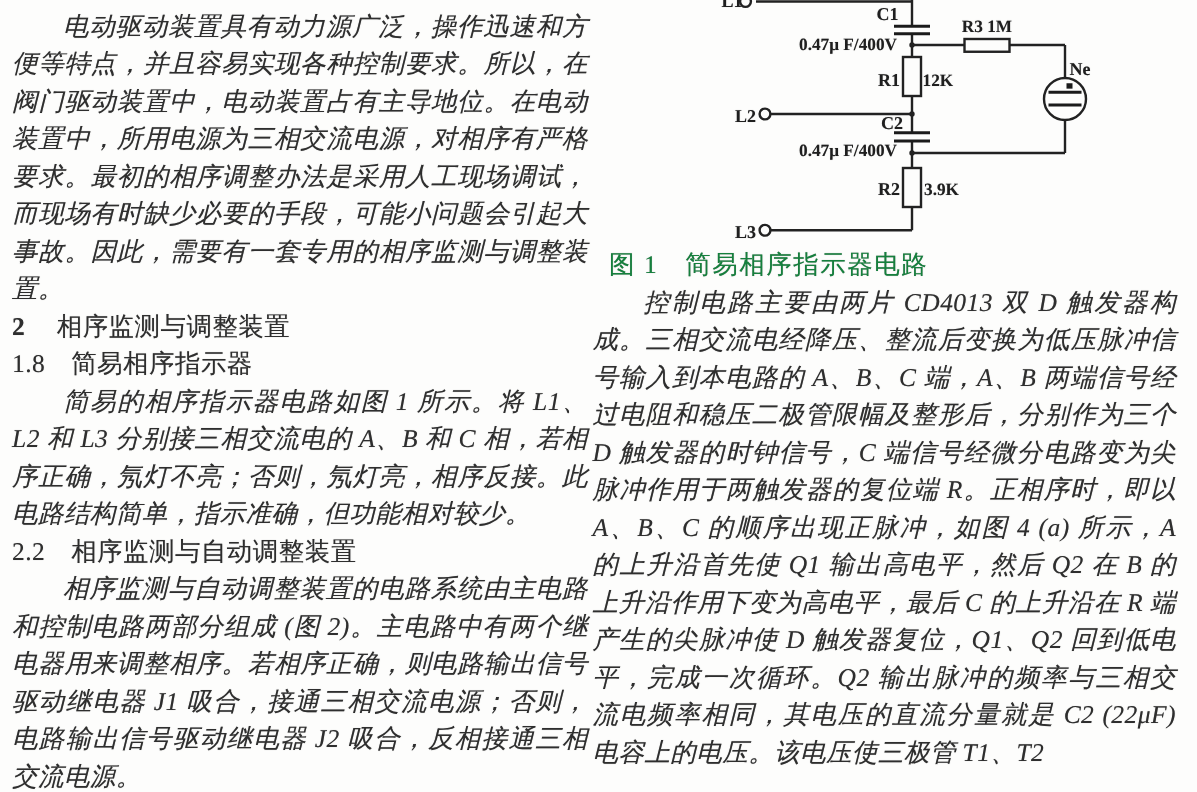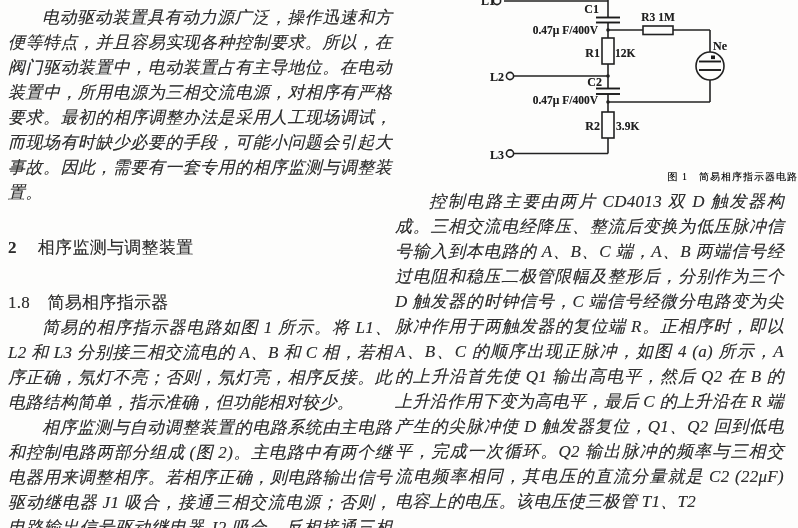--- a/index.html
+++ b/index.html
@@ -11,30 +11,30 @@
     color:#2e2e2e;
     text-shadow:0 0 .5px rgba(70,70,70,.55);
   }
   .col {
     position:absolute; font-size:17px; line-height:25px;
     text-align:justify; letter-spacing:.3px;
   }
   .col-left  { left:8px;  top:5px;  width:384px; }
   .col-right { left:395px; top:189px; width:389px; }
   .indent { text-indent:2em;font-style:italic; }
-  .hline { line-height:25px;margin-top:30px; }
+  .hline { line-height:25px; }
   .hnum { font-weight:bold; margin-right:21px; }
   .tail-underline {
     border-bottom:1.6px solid #3c3c3c;
     padding-right:52px; padding-bottom:7px;
   }
   .fig-caption {
     position:absolute; left:406px; top:166px; width:392px;
-    text-align:right; font-size:10px; line-height:22px;
-    letter-spacing:1px; color:#000000;
+    text-align:left; font-size:17px; line-height:22px;
+    letter-spacing:1px; color:#15803d;
   }
   .fig-svg { position:absolute; left:400px; top:0; }
   .fig-svg text {
     font-family:"Liberation Serif","DejaVu Serif",serif;
     font-weight:bold; fill:#1f1f1f;
   }
   .lbl  { font-size:12px; }
   .val  { font-size:11.5px; }
   .wire { stroke:#222; stroke-width:1.6; fill:none; }
   .thick{ stroke:#1b1b1b; stroke-width:1.9; fill:none; }
@@ -49,20 +49,21 @@
     <p class="indent">电动驱动装置具有动力源广泛，操作迅速和方便等特点，并且容易实现各种控制要求。所以，在阀门驱动装置中，电动装置占有主导地位。在电动装置中，所用电源为三相交流电源，对相序有严格要求。最初的相序调整办法是采用人工现场调试，而现场有时缺少必要的手段，可能小问题会引起大事故。因此，需要有一套专用的相序监测与调整装置。</p>
 
     <div class="hline">
       <span class="hnum">2</span><span>相序监测与调整装置</span>
     </div>
 
     <div class="hline">1.8　简易相序指示器</div>
 
     <p class="indent">简易的相序指示器电路如图 1 所示。将 L1、L2 和 L3 分别接三相交流电的 A、B 和 C 相，若相序正确，氖灯不亮；否则，氖灯亮，相序反接。此电路结构简单，指示准确，但功能相对较少。</p>
 
+    <div class="hline">2.2　相序监测与自动调整装置</div>
 
     <p class="indent"><span>相序监测与自动调整装置的电路系统由主电路和控制电路两部分组成 (图 2)。主电路中有两个继电器用来调整相序。若相序正确，则电路输出信号驱动继电器 J1 吸合，接通三相交流电源；否则，电路输出信号驱动继电器 J2 吸合，反相接通三相</span><span class="tail-underline">交流电源。</span></p>
   </div>
 
   <svg class="fig-svg" width="398" height="166" viewBox="0 0 398 166">
 
     <g>
 
       <line class="wire" x1="104" y1="1" x2="208" y2="1"></line>
 

